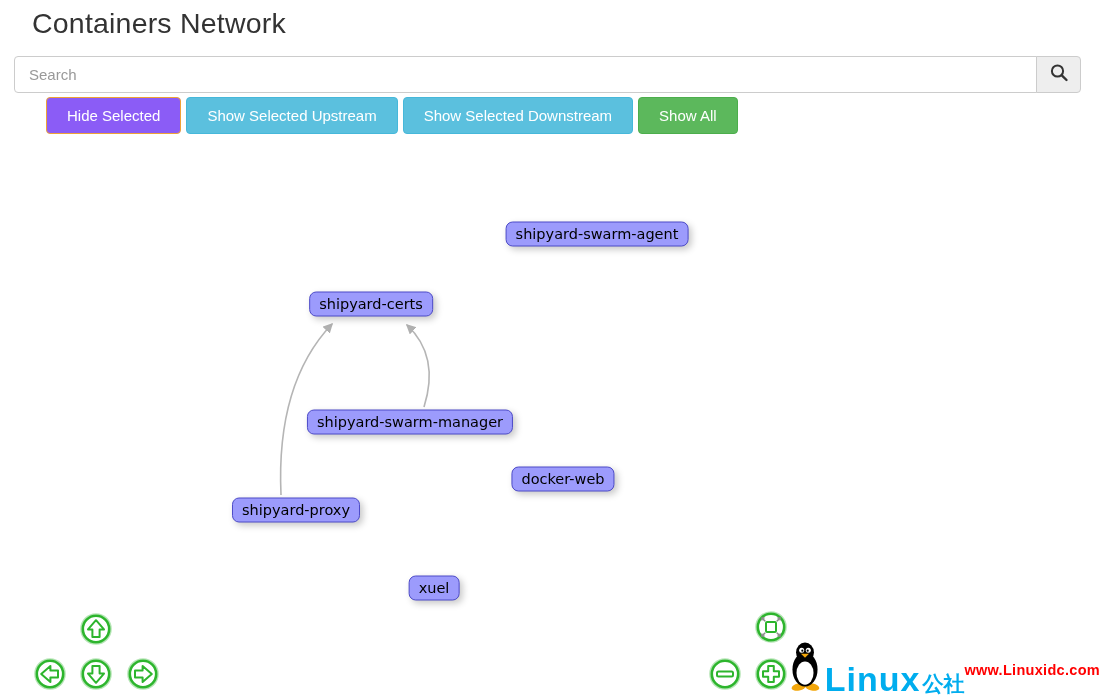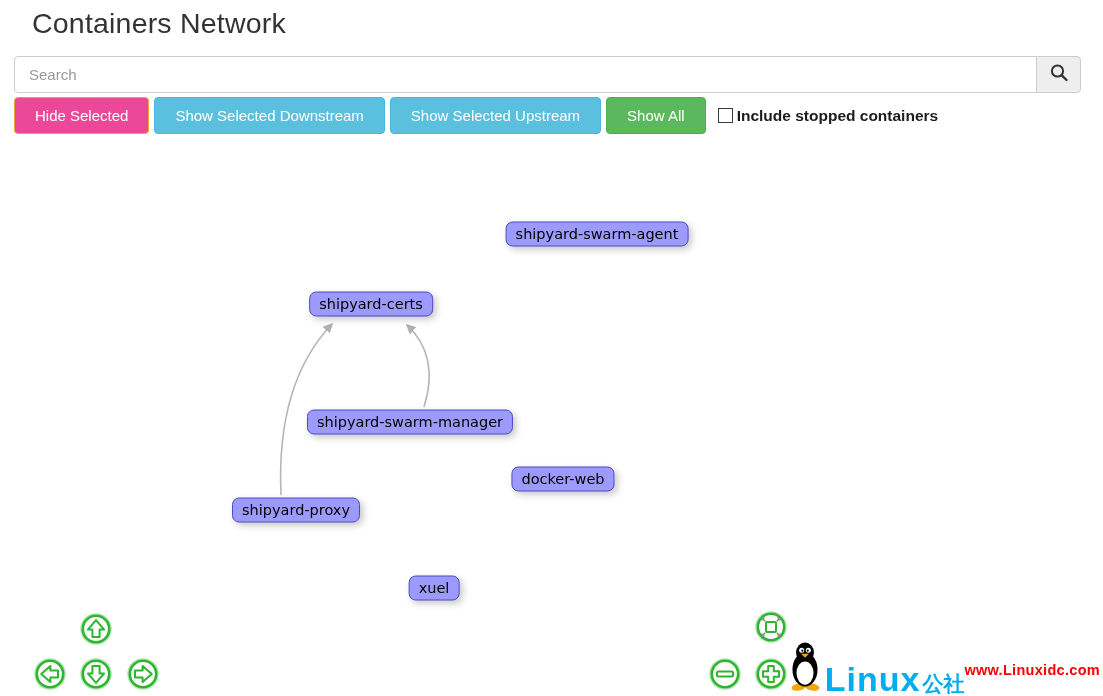--- a/index.html
+++ b/index.html
@@ -38,21 +38,21 @@
   .toolbar {
     position: absolute; left: 14px; top: 97px; z-index: 3;
     display: flex; align-items: center;
   }
   .btn {
     height: 37px; padding: 0 20px; margin-right: 5px;
     border: 1px solid transparent; border-radius: 4px;
     color: #fff; font-size: 15px; font-family: "Liberation Sans", sans-serif;
     cursor: pointer; white-space: nowrap;
   }
-  .btn-warning { background: #ec4899; border-color: #eea236; }
+  .btn-warning { background: #8b5cf6; border-color: #eea236; margin-left: 32px; }
   .btn-info    { background: #5bc0de; border-color: #46b8da; }
   .btn-success { background: #5cb85c; border-color: #4cae4c; }
   .chk {
     display: flex; align-items: center; margin-left: 7px; cursor: pointer;
   }
   .chk input {
     appearance: none; -webkit-appearance: none;
     width: 15px; height: 15px; background: #fff;
     border: 1.6px solid #3a3a3a; margin-right: 4px; cursor: pointer;
   }
@@ -138,27 +138,23 @@
       <svg width="22" height="22" viewBox="0 0 22 22">
         <circle cx="9.5" cy="9" r="5.6" fill="none" stroke="#333" stroke-width="2"></circle>
         <line x1="13.8" y1="13.3" x2="18.5" y2="18" stroke="#333" stroke-width="2.4" stroke-linecap="round"></line>
       </svg>
     </span>
   </button>
 </div>
 
 <div class="toolbar">
   <button class="btn btn-warning">Hide Selected</button>
+  <button class="btn btn-info">Show Selected Upstream</button>
   <button class="btn btn-info">Show Selected Downstream</button>
-  <button class="btn btn-info">Show Selected Upstream</button>
   <button class="btn btn-success">Show All</button>
-  <label class="chk">
-    <input type="checkbox" style="">
-    <span>Include stopped containers</span>
-  </label>
 </div>
 
 <button class="nav-btn nav-up">
   <span><svg width="34" height="34" viewBox="0 0 34 34">
     <circle cx="17" cy="17" r="15" fill="none" stroke="#2db52d" stroke-opacity="0.35" stroke-width="1.6"></circle>
     <circle cx="17" cy="17" r="13.2" fill="#fff" stroke="#2db52d" stroke-width="2.6"></circle>
     <path d="M17 8.2 L25 17.4 L20.6 17.4 L20.6 25 L13.4 25 L13.4 17.4 L9 17.4 Z" fill="#fff" stroke="#2db52d" stroke-width="2" stroke-linejoin="round"></path>
   </svg></span>
 </button>
 <button class="nav-btn nav-left">

